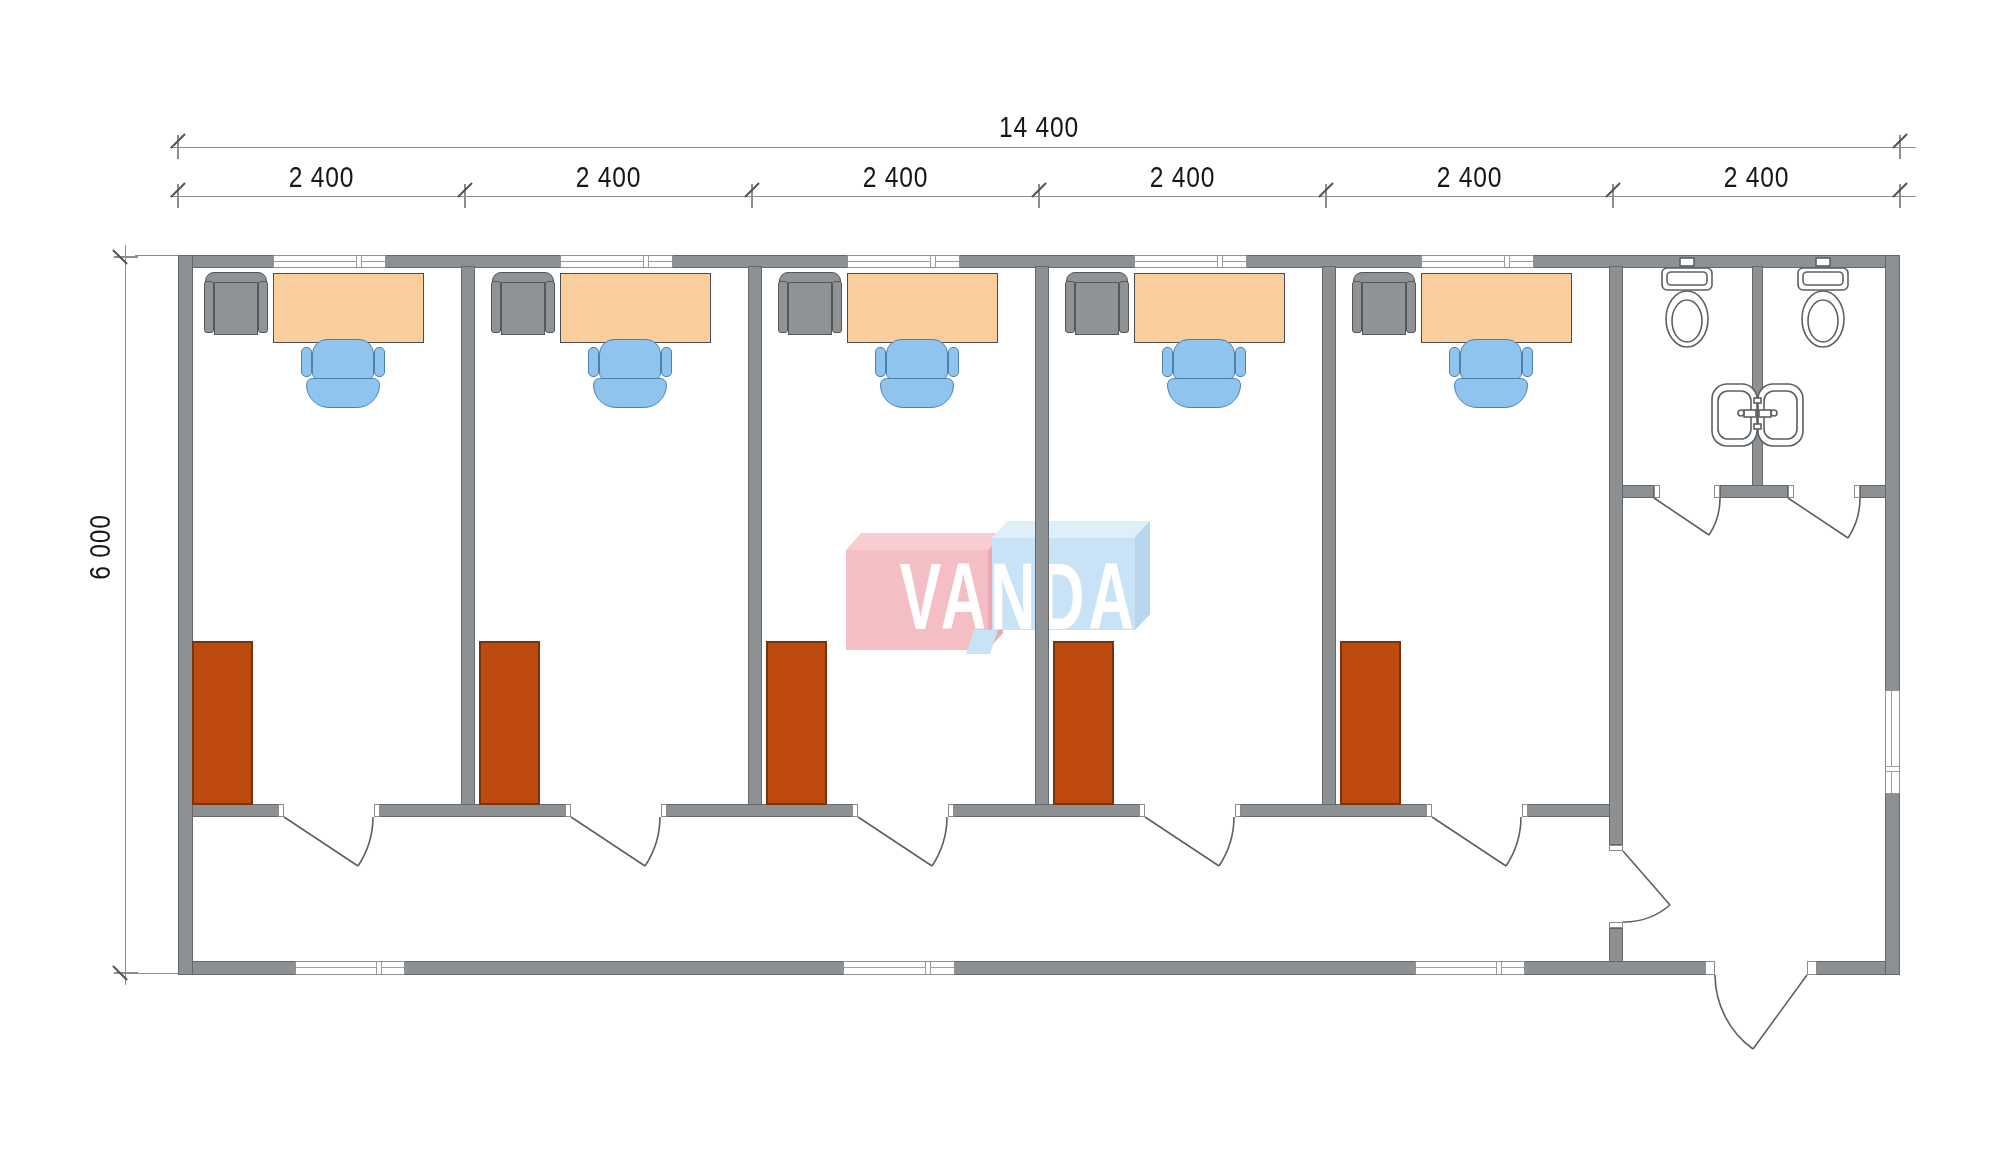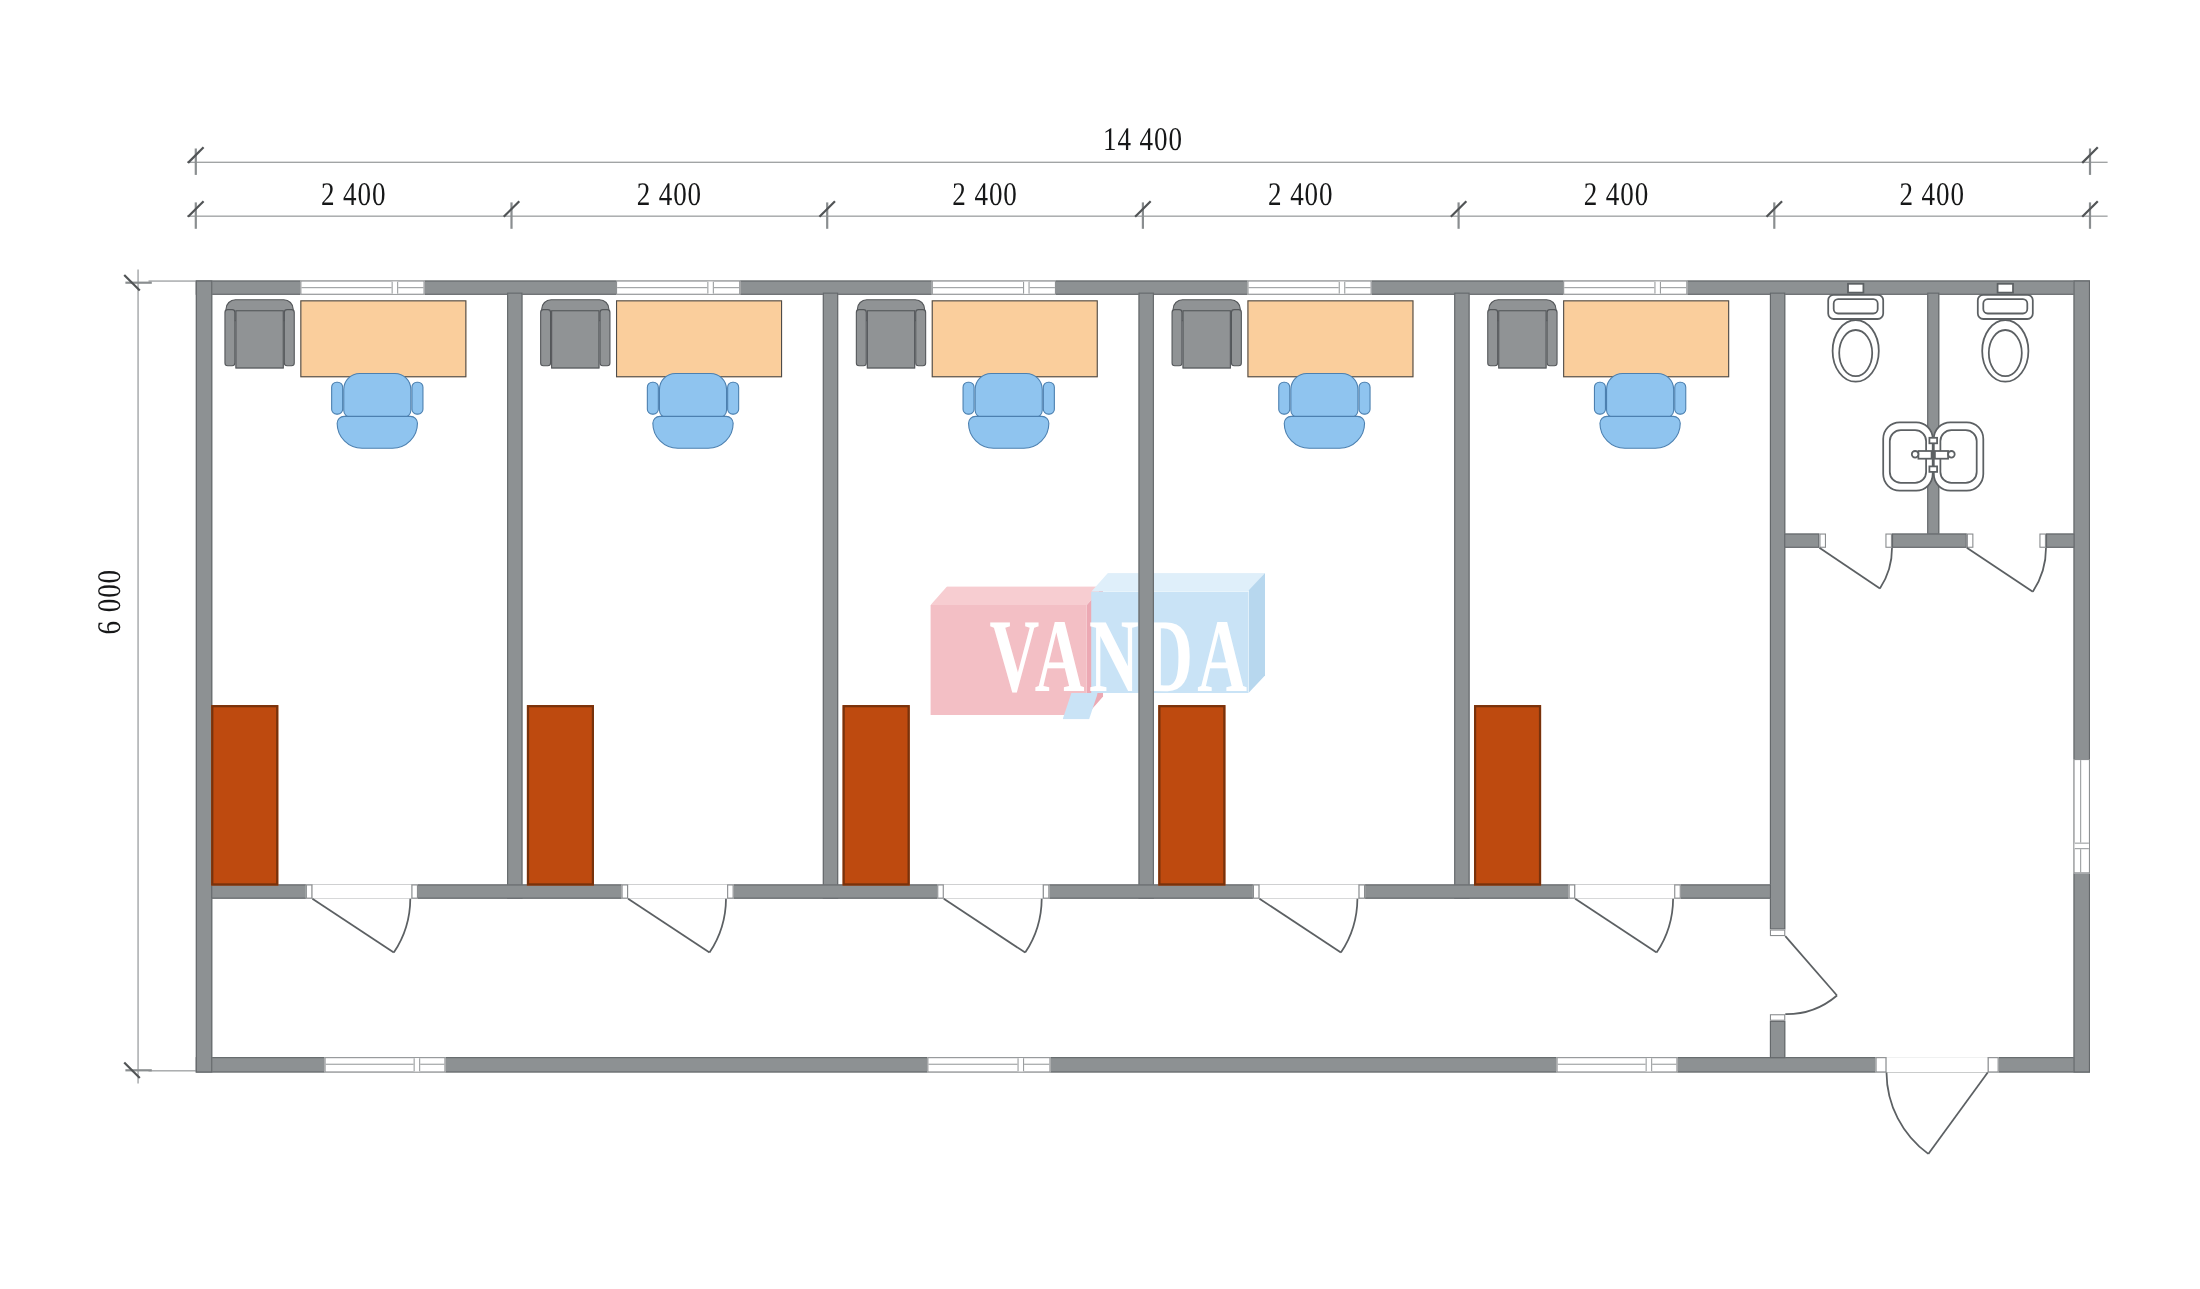--- a/index.html
+++ b/index.html
@@ -1,17 +1,17 @@
 <!DOCTYPE html>
 <html style="--wall: #8D9193; --wall-edge: #64686B; --desk: #FACE9C; --desk-edge: #4C4C4C; --armchair: #909395; --armchair-edge: #54575A; --chair: #8FC4EF; --chair-edge: #4C80B0; --cabinet: #BE4A0F; --cabinet-edge: #78320C; --fixture-line: #5C6063; --dim-line: #8A8E90; --dim-tick: #515456; --dim-text: #161718; --logo-pink: #F3BFC5; --logo-pink-top: #F7CDD1; --logo-pink-side: #ECA9B4; --logo-blue: #C9E3F6; --logo-blue-top: #DFEFFA; --logo-blue-side: #B7D7EE; --logo-text: #FFFFFF;"><head>
 <meta charset="utf-8">
 <style>
   html,body{margin:0;padding:0;background:#fff;}
   #canvas{position:relative;width:2000px;height:1172px;background:#fff;overflow:hidden;
-          font-family:Liberation Serif, serif;}
+          font-family:Liberation Sans, sans-serif;}
   
   .dimline-h{position:absolute;height:1px;background:var(--dim-line);}
   .dimline-v{position:absolute;width:1px;background:var(--dim-line);}
   .tick{position:absolute;width:2px;height:24px;background:var(--dim-line);}
   .tick::after{content:'';position:absolute;left:-9px;top:5px;width:20px;height:2px;
                background:var(--dim-tick);transform:rotate(-45deg);}
   .tickv{position:absolute;width:24px;height:2px;background:var(--dim-line);}
   .tickv::after{content:'';position:absolute;top:-9px;left:5px;height:20px;width:2px;
                background:var(--dim-tick);transform:rotate(-45deg);}
   .dimtext{position:absolute;color:var(--dim-text);font-size:30px;letter-spacing:1px;

